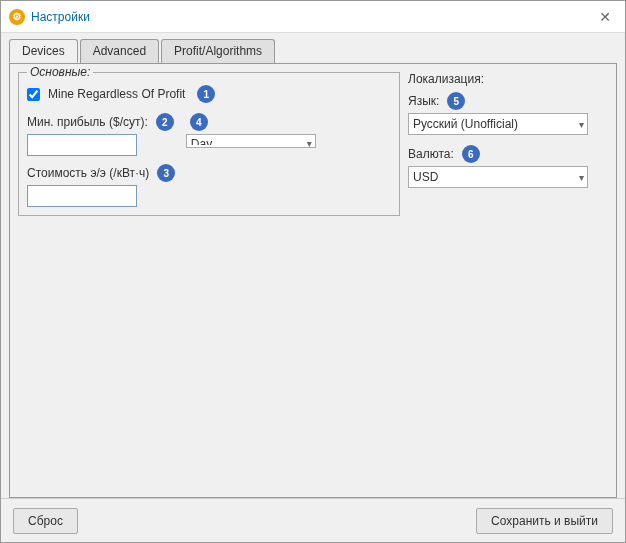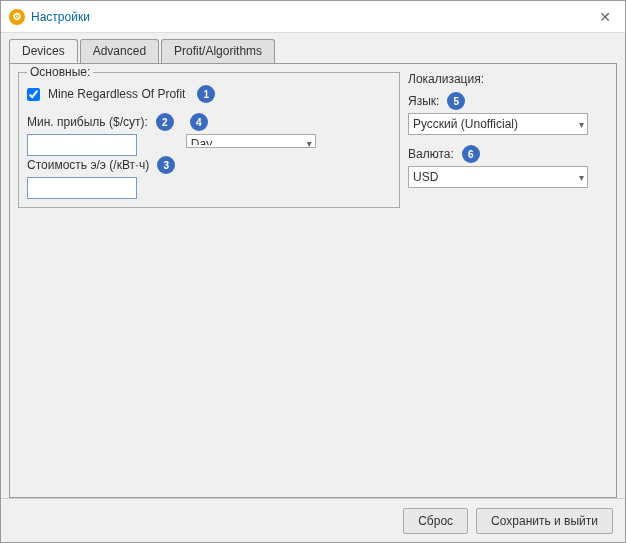--- a/index.html
+++ b/index.html
@@ -117,20 +117,21 @@
     }
     .group-box-title {
       position: absolute;
       top: -8px;
       left: 8px;
       background: #f0f0f0;
       padding: 0 3px;
       font-size: 12px;
       color: #333;
       font-weight: normal;
+      font-style: italic;
     }
     .group-content {
       margin-top: 4px;
     }
 
     .checkbox-row {
       display: flex;
       align-items: center;
       gap: 8px;
       margin-bottom: 10px;
@@ -157,20 +158,21 @@
       justify-content: center;
       margin-left: 4px;
       font-weight: bold;
       flex-shrink: 0;
     }
 
     .field-row {
       display: flex;
       align-items: flex-start;
       gap: 12px;
+      margin-bottom: 8px;
     }
     .field-group {
       display: flex;
       flex-direction: column;
       gap: 3px;
     }
     .field-label {
       font-size: 12px;
       color: #333;
       display: flex;
@@ -244,21 +246,21 @@
       color: #333;
       appearance: none;
       cursor: pointer;
       outline: none;
     }
 
     .bottom-bar {
       height: 44px;
       display: flex;
       align-items: center;
-      justify-content: flex-end;
+      justify-content: space-between;
       padding: 0 12px;
       gap: 8px;
       border-top: 1px solid #ccc;
       background: #f0f0f0;
     }
     .btn {
       height: 26px;
       padding: 0 14px;
       border: 1px solid #aaa;
       background: #e8e8e8;

